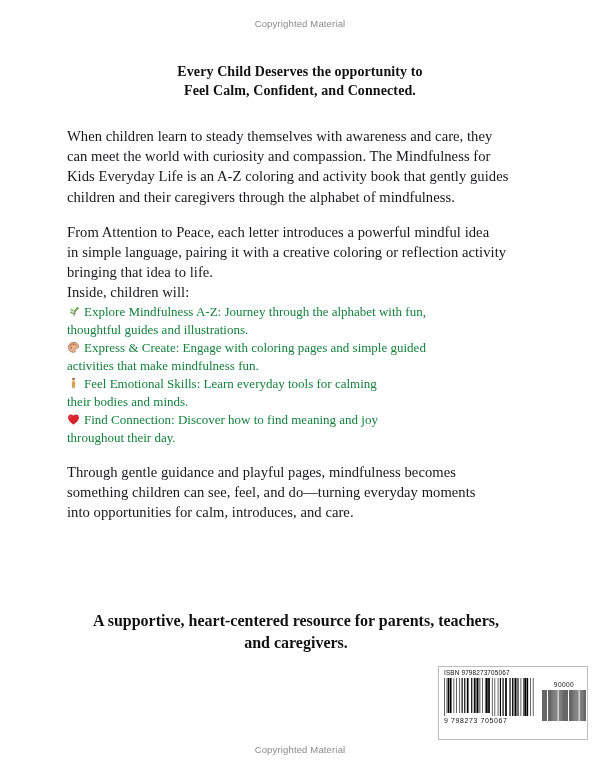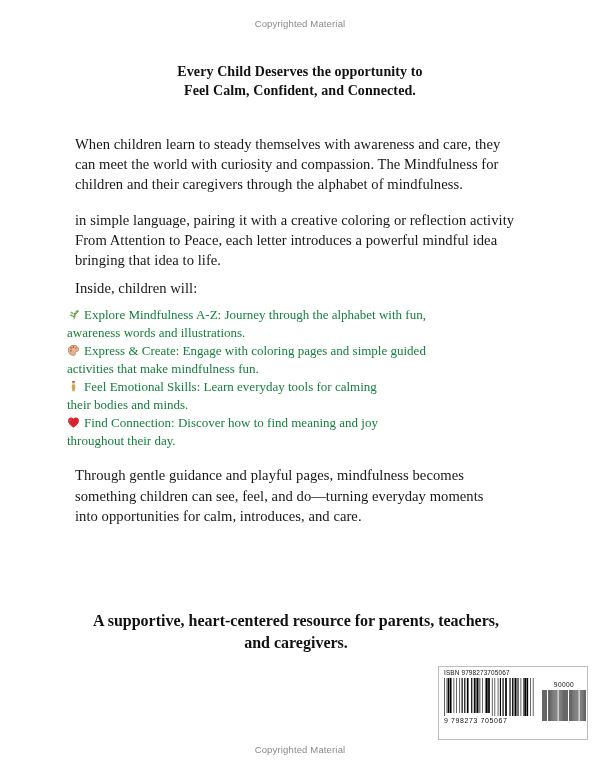--- a/index.html
+++ b/index.html
@@ -58,21 +58,21 @@
   .body-col {
     position: absolute;
     left: 67px;
     top: 126px;
     width: 476px;
   }
   .para {
     font-size: 14.6px;
     line-height: 1.385;
     color: #17161a;
-    margin: 8px;
+    margin: 0;
     letter-spacing: 0.05px;
   }
   .para .ln { display: block; white-space: nowrap; }
 
   .gap-para { margin-top: 15px; }
   .gap-small { margin-top: 0px; }
 
   
   .bullets {
     margin: 0;
@@ -177,26 +177,27 @@
   <div class="headline">
     <span class="ln">Every Child Deserves the opportunity to</span>
     <span class="ln">Feel Calm, Confident, and Connected.</span>
   </div>
 
   <div class="body-col">
 
     <p class="para">
       <span class="ln">When children learn to steady themselves with awareness and care, they</span>
       <span class="ln">can meet the world with curiosity and compassion. The Mindfulness for</span>
+      <span class="ln">Kids Everyday Life is an A-Z coloring and activity book that gently guides</span>
       <span class="ln">children and their caregivers through the alphabet of mindfulness.</span>
     </p>
 
     <p class="para gap-para">
+      <span class="ln">From Attention to Peace, each letter introduces a powerful mindful idea</span>
       <span class="ln">in simple language, pairing it with a creative coloring or reflection activity</span>
-      <span class="ln">From Attention to Peace, each letter introduces a powerful mindful idea</span>
       <span class="ln">bringing that idea to life.</span>
     </p>
 
     <p class="para gap-small">
       <span class="ln">Inside, children will:</span>
     </p>
 
     <ul class="bullets">
 
       <li class="bullet">
@@ -205,21 +206,21 @@
             <svg width="13" height="13" viewBox="0 0 16 16" aria-hidden="true">
               <path d="M8.6 13.4C8.6 9.6 10.6 6.2 14 4.4" stroke="#6f9a52" stroke-width="1.2" fill="none" stroke-linecap="round"></path>
               <ellipse cx="12.3" cy="4.2" rx="2.4" ry="1.3" fill="#78a85c" transform="rotate(-28 12.3 4.2)"></ellipse>
               <ellipse cx="10.1" cy="7.0" rx="2.3" ry="1.2" fill="#6f9a52" transform="rotate(-25 10.1 7.0)"></ellipse>
               <ellipse cx="6.1" cy="6.1" rx="2.2" ry="1.2" fill="#8ab96a" transform="rotate(32 6.1 6.1)"></ellipse>
               <ellipse cx="5.4" cy="9.3" rx="2.1" ry="1.1" fill="#7bab5d" transform="rotate(24 5.4 9.3)"></ellipse>
               <ellipse cx="8.9" cy="10.2" rx="2.0" ry="1.0" fill="#6b9350" transform="rotate(-18 8.9 10.2)"></ellipse>
             </svg>
           </span><span>Explore Mindfulness A-Z: Journey through the alphabet with fun,</span>
         </span>
-        <span class="ln">awareness words and illustrations.</span>
+        <span class="ln">thoughtful guides and illustrations.</span>
       </li>
 
       <li class="bullet">
         <span class="ln">
           <span class="bico">
             <svg width="13" height="13" viewBox="0 0 16 16" aria-hidden="true">
               <path d="M8 1.6c3.6 0 6.4 2.4 6.4 5.3 0 1.9-1.6 2.4-2.7 2.4-1 0-1.7.5-1.7 1.3 0 .6.4.9.4 1.5 0 1.1-1 1.9-2.4 1.9-3.6 0-6.4-2.8-6.4-6.2S4.4 1.6 8 1.6z" fill="#e6b38f" stroke="#9a6a4c" stroke-width="0.8"></path>
               <circle cx="5.0" cy="5.0" r="1.0" fill="#b05a3c"></circle>
               <circle cx="8.0" cy="3.9" r="1.0" fill="#8f4f35"></circle>
               <circle cx="11.0" cy="5.1" r="1.0" fill="#c77a52"></circle>

